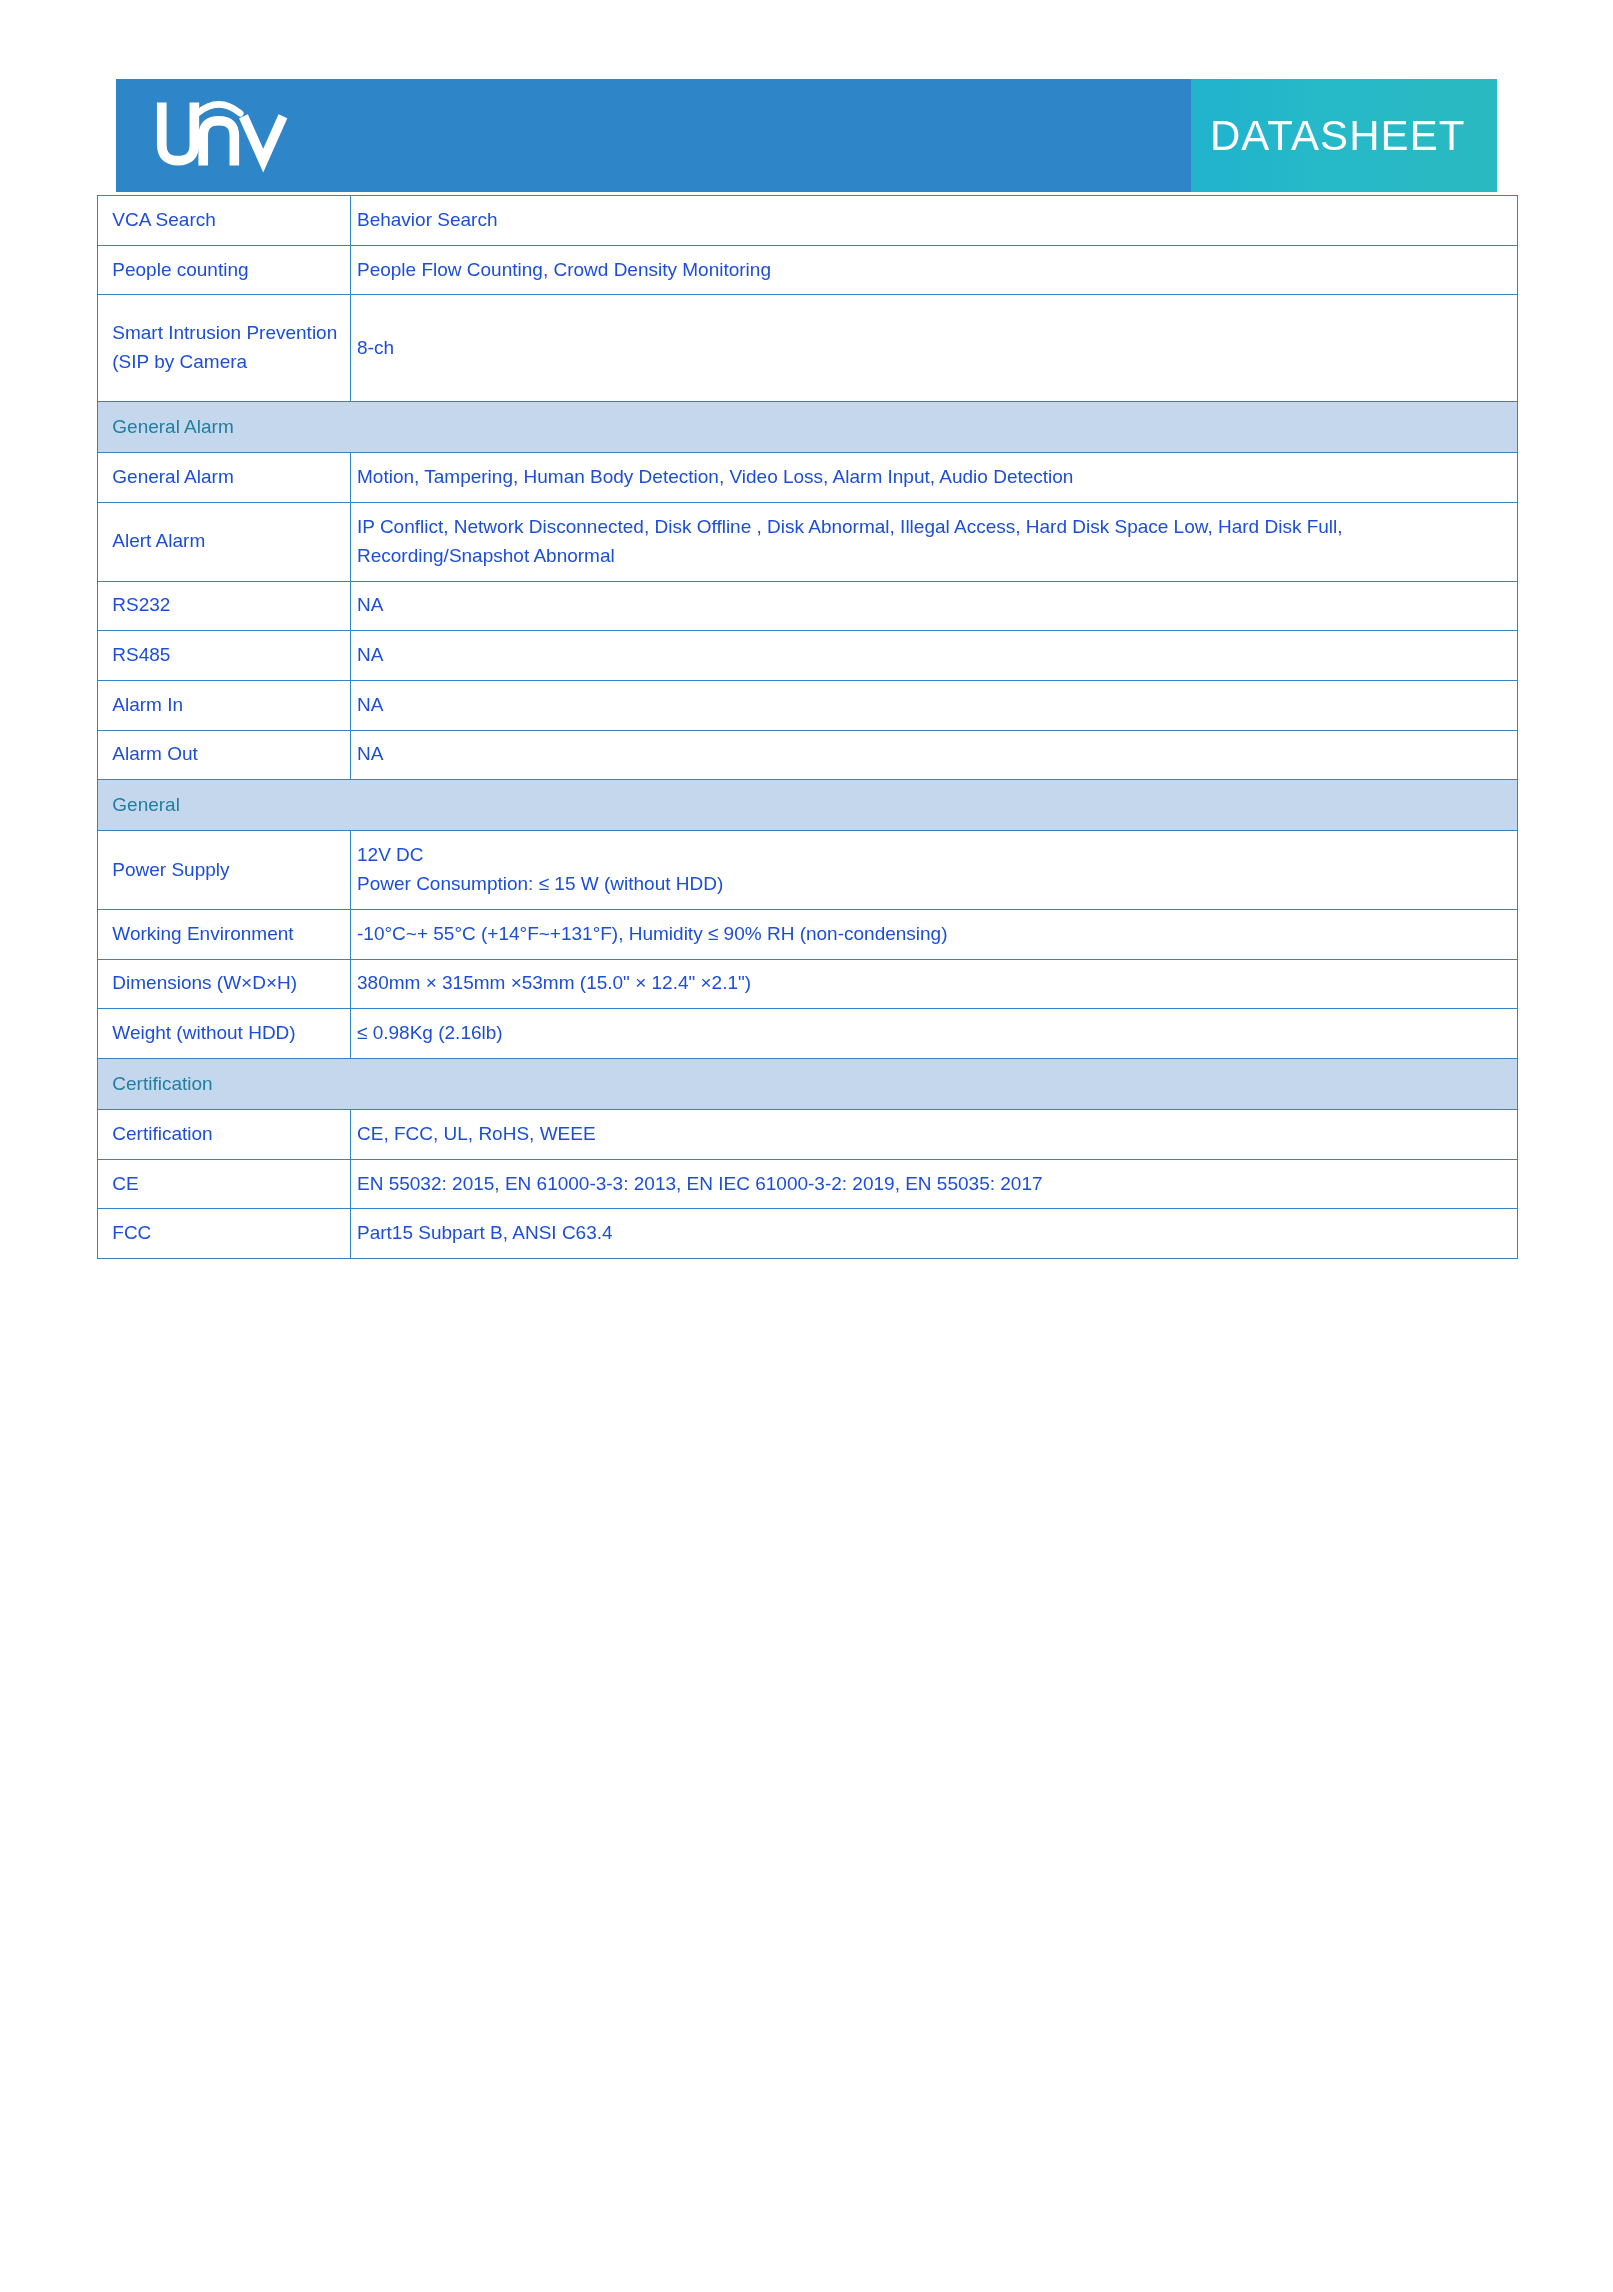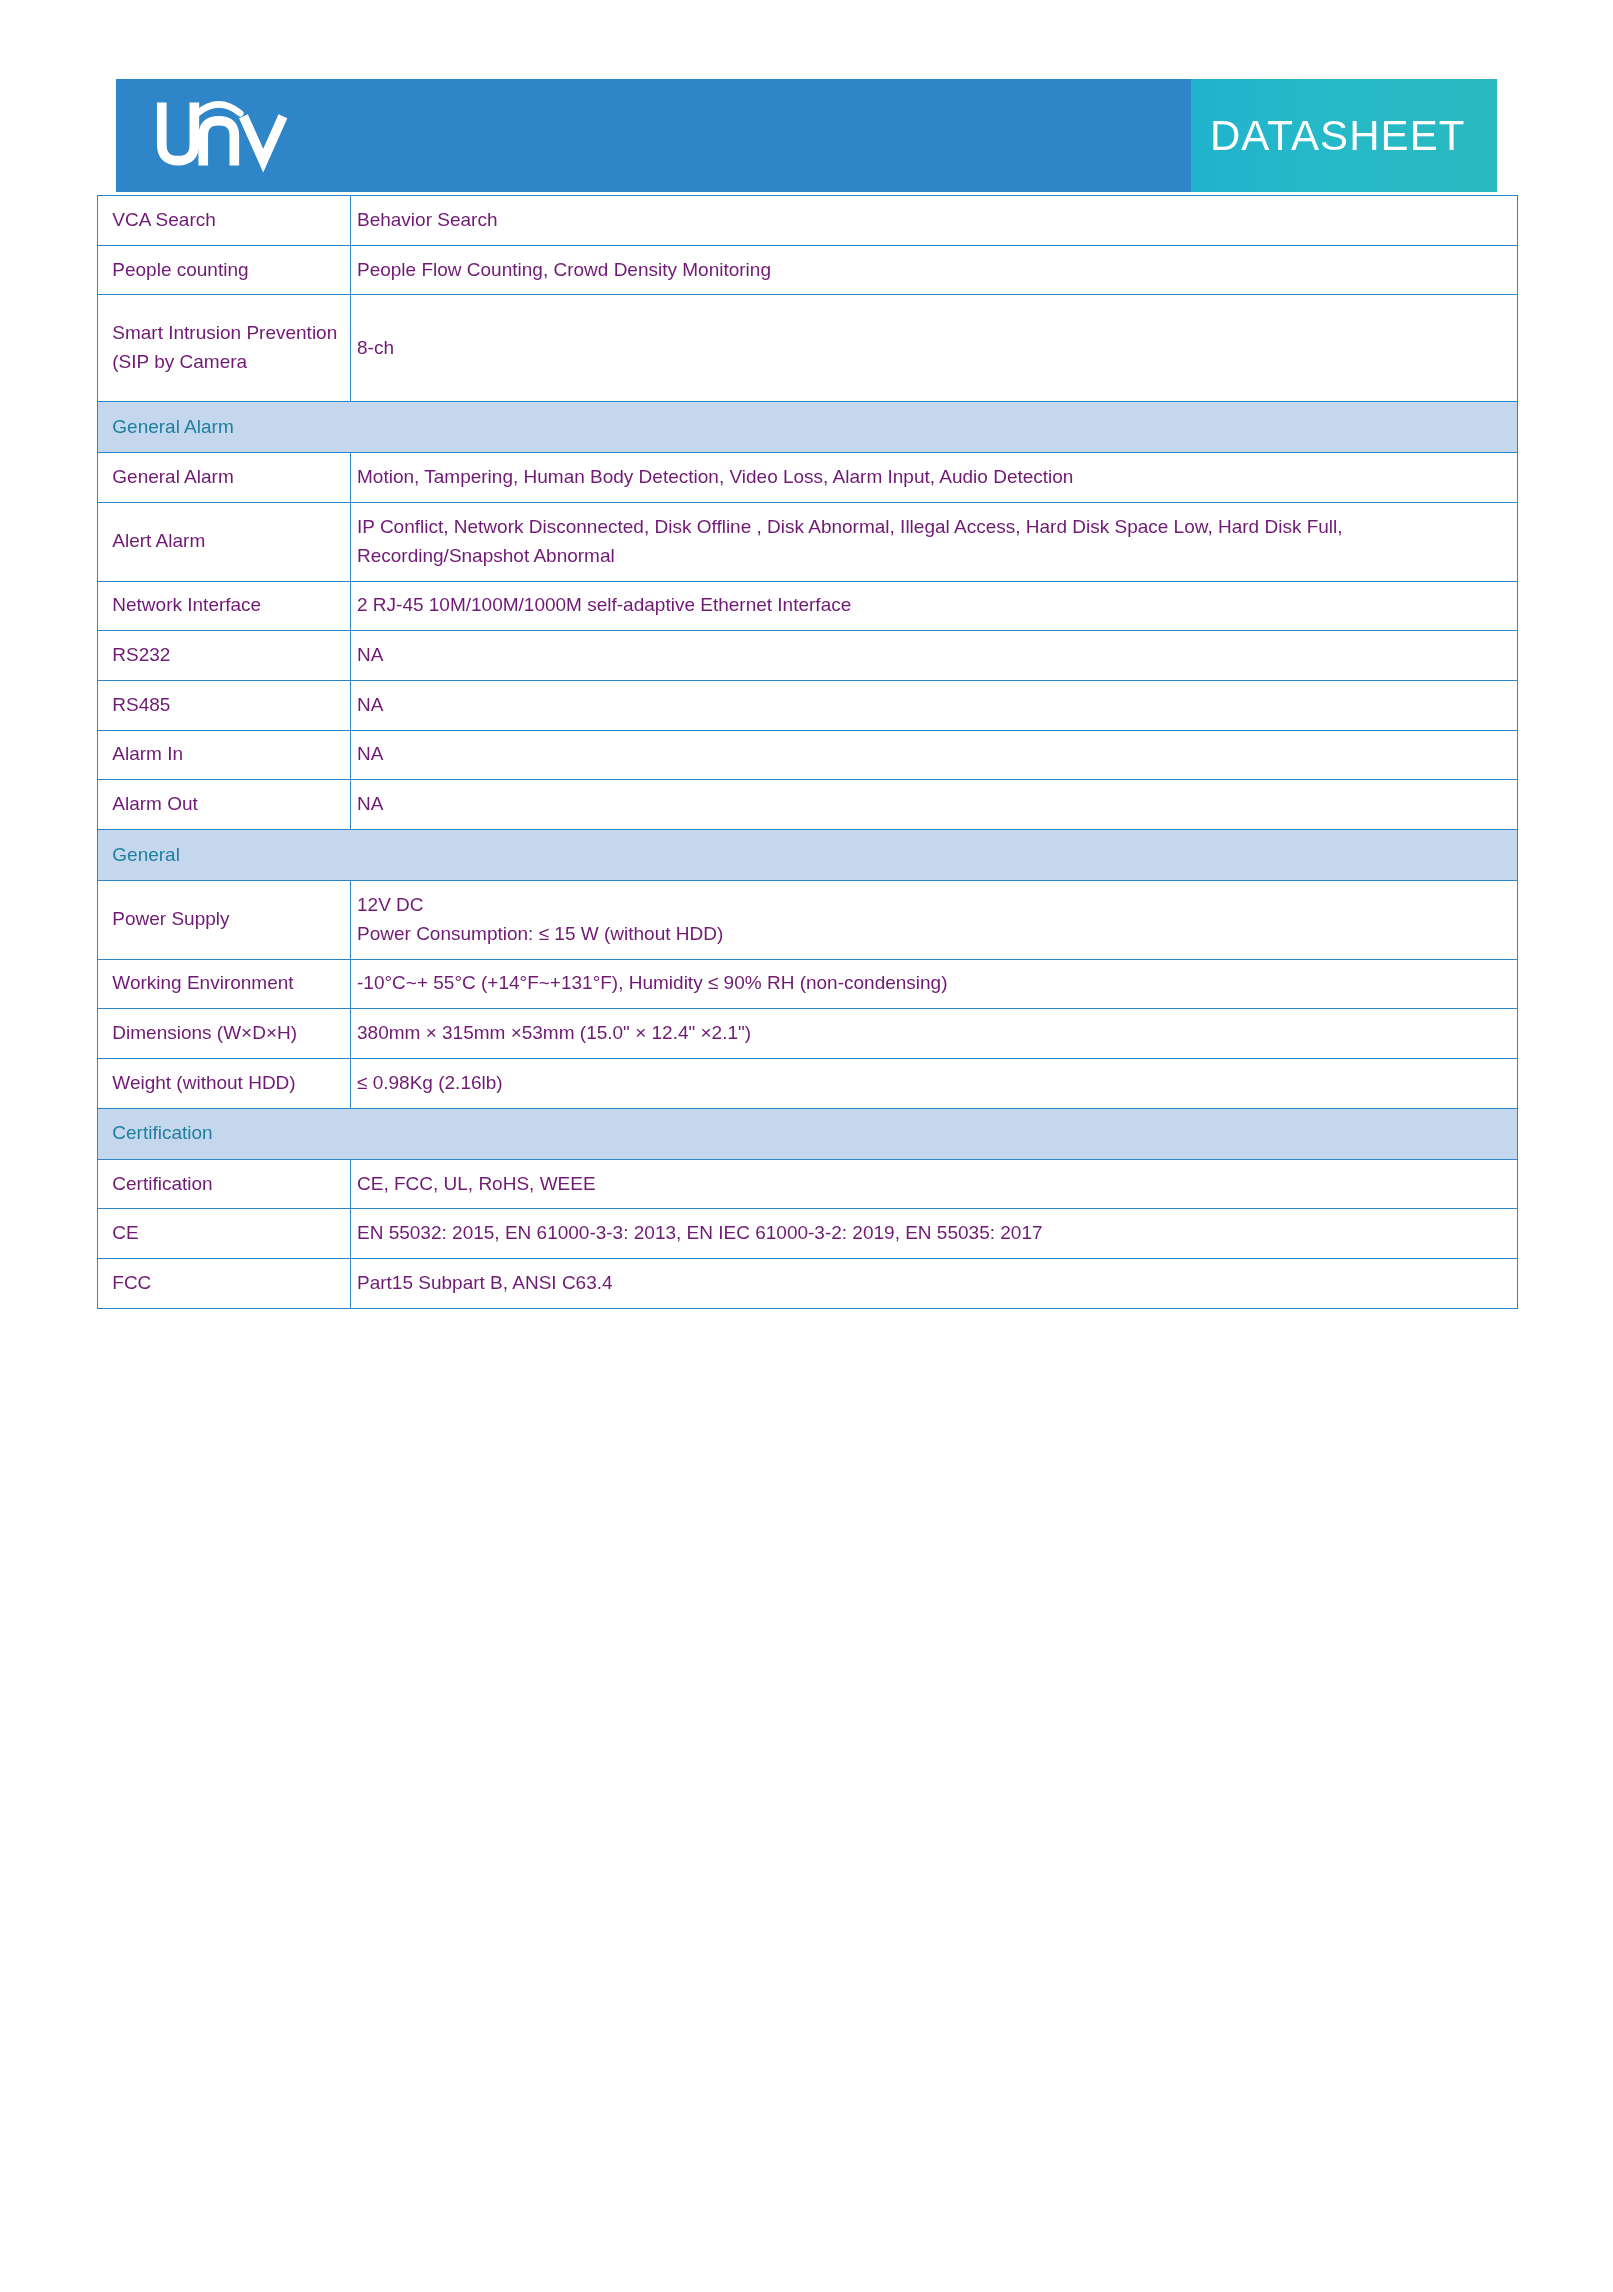--- a/index.html
+++ b/index.html
@@ -77,21 +77,21 @@
     font-size: 19px;
   }
   .spec-table col.c-label { width: 253px; }
   .spec-table col.c-value { width: 1167px; }
 
   .spec-table td {
     border: 1.4px solid #2e86c8;
     padding: 9.9px 12.5px 9.9px 14.3px;
     vertical-align: middle;
     line-height: 1.52;
-    color: #701a75;
+    color: #1d4ed8;
     background: #ffffff;
     word-wrap: break-word;
   }
   .spec-table td.label {
     padding-left: 14.3px;
   }
   .spec-table td.value {
     padding-left: 6px;
   }
   .spec-table tr.section td {
@@ -156,24 +156,20 @@
         <td class="label">General Alarm</td>
         <td class="value">Motion, Tampering, Human Body Detection, Video Loss, Alarm Input, Audio Detection</td>
       </tr>
 
       <tr>
         <td class="label">Alert Alarm</td>
         <td class="value">IP Conflict, Network Disconnected, Disk Offline , Disk Abnormal, Illegal Access, Hard Disk Space Low, Hard Disk Full, Recording/Snapshot Abnormal</td>
       </tr>
 
 
-      <tr>
-        <td class="label">Network Interface</td>
-        <td class="value">2 RJ-45 10M/100M/1000M self-adaptive Ethernet Interface</td>
-      </tr>
 
 
       <tr>
         <td class="label">RS232</td>
         <td class="value">NA</td>
       </tr>
 
       <tr>
         <td class="label">RS485</td>
         <td class="value">NA</td>

